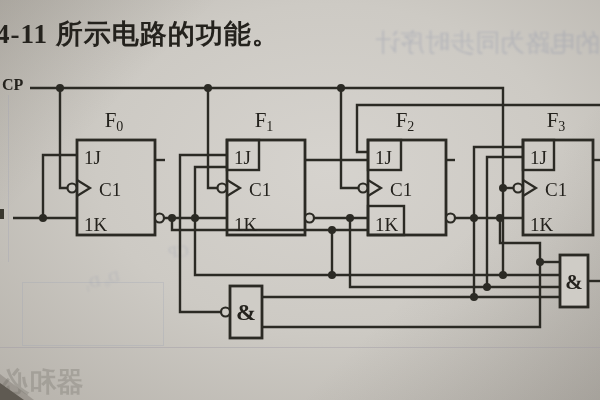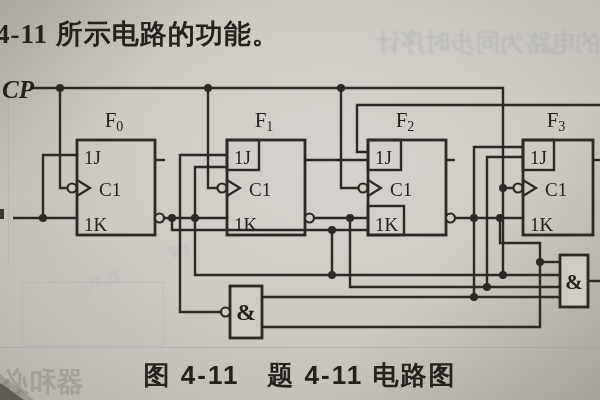--- a/index.html
+++ b/index.html
@@ -7,21 +7,21 @@
     background:
       radial-gradient(ellipse at 55% 42%, #d6d3ce 0%, #cdcac4 50%, #b6b2ab 100%);
     font-family:"Liberation Serif", serif;}
   #photo-shade{position:absolute;inset:0;
     background:linear-gradient(135deg, rgba(90,85,75,.18) 0%, rgba(0,0,0,0) 22%, rgba(0,0,0,0) 70%, rgba(60,55,50,.16) 100%);
     pointer-events:none;}
   .abs{position:absolute;white-space:nowrap;}
   #heading{left:-4px;top:16px;font-size:27px;font-weight:600;color:#24221d;letter-spacing:1px;}
   #caption{left:0;right:0;top:358px;text-align:center;
     font-family:"Liberation Sans", sans-serif;font-weight:bold;font-size:26px;color:#24221d;letter-spacing:2px;}
-  #cp-label{left:2px;top:76px;font-size:25px;font-style:italic;font-weight:600;color:#24221d;}
+  #cp-label{left:2px;top:76px;font-size:16px;font-weight:600;color:#24221d;}
   svg{position:absolute;left:0;top:0;}
   .ghost{color:#7d86a2;filter:blur(1px);}
   #ghost-top{left:300px;top:26px;width:300px;font-size:25px;opacity:.28;transform:scaleX(-1);}
   #ghost-cp{left:168px;top:242px;font-size:17px;opacity:.22;transform:scaleX(-1) rotate(6deg);}
   #ghost-d01{left:84px;top:272px;font-size:15px;opacity:.22;transform:scaleX(-1) rotate(14deg);}
   #ghost-bottom{left:2px;top:364px;font-size:27px;font-weight:bold;opacity:.3;color:#6f6c64;transform:scaleX(-1);filter:blur(.6px);}
   #ghost-rect{left:22px;top:282px;width:140px;height:62px;border:1px solid #9aa0b4;opacity:.28;}
   #ghost-vline{left:8px;top:95px;width:1px;height:167px;background:#9aa0b4;opacity:.3;}
   #ghost-hline{left:0;top:347px;width:600px;height:1px;background:#9a97a2;opacity:.4;}
   #edge-frag{left:0;top:209px;width:4px;height:10px;background:#3a382f;}
@@ -123,19 +123,18 @@
       <circle cx="332" cy="275" r="4" fill="#2b2a24"></circle>
       <circle cx="503" cy="275" r="4" fill="#2b2a24"></circle>
       <circle cx="503" cy="188" r="4" fill="#2b2a24"></circle>
       <circle cx="487" cy="287" r="4" fill="#2b2a24"></circle>
       <circle cx="474" cy="297" r="4" fill="#2b2a24"></circle>
       <circle cx="540" cy="262" r="4" fill="#2b2a24"></circle>
     </svg>
 
   <div class="abs" id="heading">4-11 所示电路的功能。</div>
   <div class="abs" id="cp-label">CP</div>
-  <div class="abs" id="caption">图 4-11　题 4-11 电路图</div>
 
   <div class="corner" id="corner1"></div>
   <div class="corner" id="corner2"></div>
 
   <div class="abs" id="edge-frag"></div>
 </div>
 
 </body></html>

